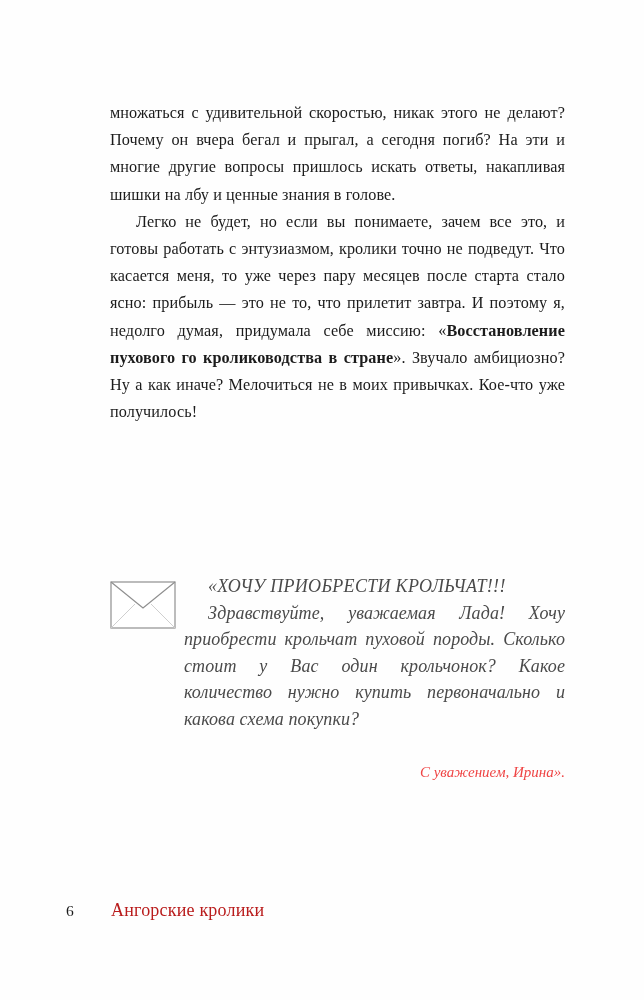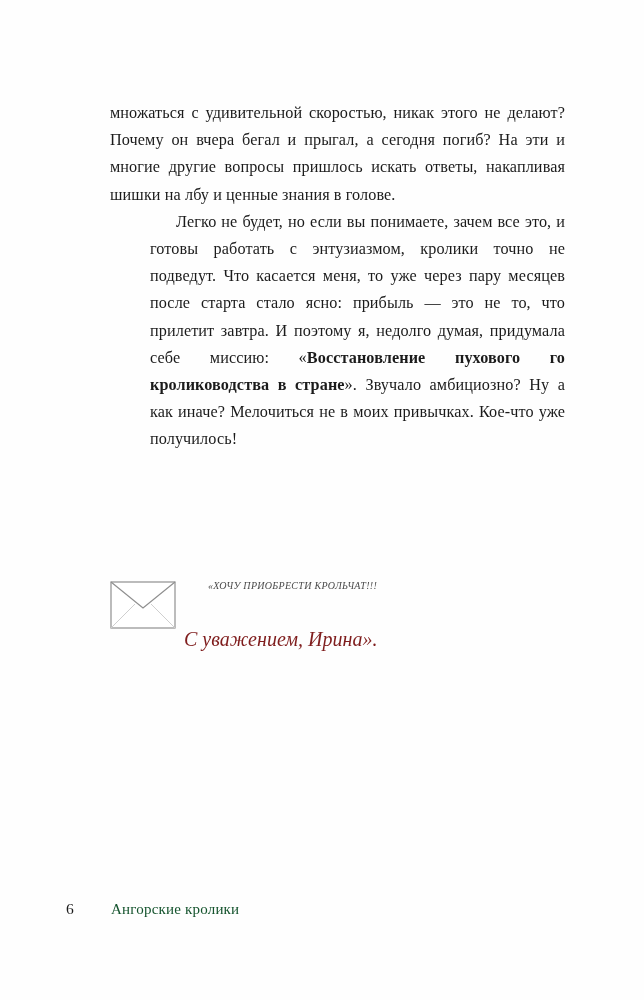--- a/index.html
+++ b/index.html
@@ -36,21 +36,20 @@
     line-height: 27.2px;
     text-align: justify;
     text-justify: inter-word;
     letter-spacing: 0.1px;
   }
   p.cont {
     text-indent: 0;
   }
   p.indent {
     text-indent: 26px;
-    margin-left: 40px;
   }
   .gap-para {
     height: 18px;
   }
   b {
     font-weight: bold;
   }
   
   .letter {
     position: absolute;
@@ -76,54 +75,54 @@
     color: #4a4a4a;
     font-size: 15.4px;
     line-height: 26.6px;
     text-align: justify;
   }
   .letter-body .caps {
     font-style: italic;
     letter-spacing: 0.3px;
   }
   .letter-body p {
-    font-size: 10px;
+    font-size: 18px;
     line-height: 26.6px;
     color: #4a4a4a;
     font-style: italic;
     text-align: justify;
   }
   .letter-body p.ind {
     text-indent: 24px;
   }
   .signature {
     margin-top: 26px;
-    text-align: left;
+    text-align: right;
     font-style: italic;
-    color: #7f1d1d;
-    font-size: 20px;
+    color: #ef4444;
+    font-size: 15px;
     line-height: 26.6px;
   }
   
   .footer {
     position: absolute;
     left: 66px;
     top: 900px;
     width: 500px;
     display: flex;
     align-items: baseline;
   }
   .folio {
     font-size: 15.5px;
     color: #1b1b1b;
     width: 45px;
   }
   .running-title {
-    font-size: 15px;
-    color: #14532d;
+    font-size: 18px;
+    color: #b91c1c;
     letter-spacing: 0.2px;
   }
 </style>
 </head>
 <body>
 
 <div class="page">
 
   <div class="text-column">
 
@@ -141,20 +140,21 @@
       <div class="envelope">
         <svg width="66" height="48" viewBox="0 0 66 48" aria-hidden="true">
           <rect x="1" y="1" width="64" height="46" fill="#ffffff" stroke="#8f8f8f" stroke-width="1.2"></rect>
           <polyline points="1,1 33,27 65,1" fill="none" stroke="#8f8f8f" stroke-width="1.2"></polyline>
           <polyline points="1,47 25,23" fill="none" stroke="#cfcfcf" stroke-width="1"></polyline>
           <polyline points="65,47 41,23" fill="none" stroke="#cfcfcf" stroke-width="1"></polyline>
         </svg>
       </div>
       <div class="letter-body">
         <p class="ind caps">«ХОЧУ ПРИОБРЕСТИ КРОЛЬЧАТ!!!</p>
+        <p class="ind">Здравствуйте, уважаемая Лада! Хочу приобрести крольчат пуховой породы. Сколько стоит у Вас один крольчонок? Какое количество нужно купить первоначально и какова схема покупки?</p>
         <div class="signature">С уважением, Ирина».</div>
       </div>
     </div>
   </div>
 
   <div class="footer">
     <div class="folio">6</div>
     <div class="running-title">Ангорские кролики</div>
   </div>
 

